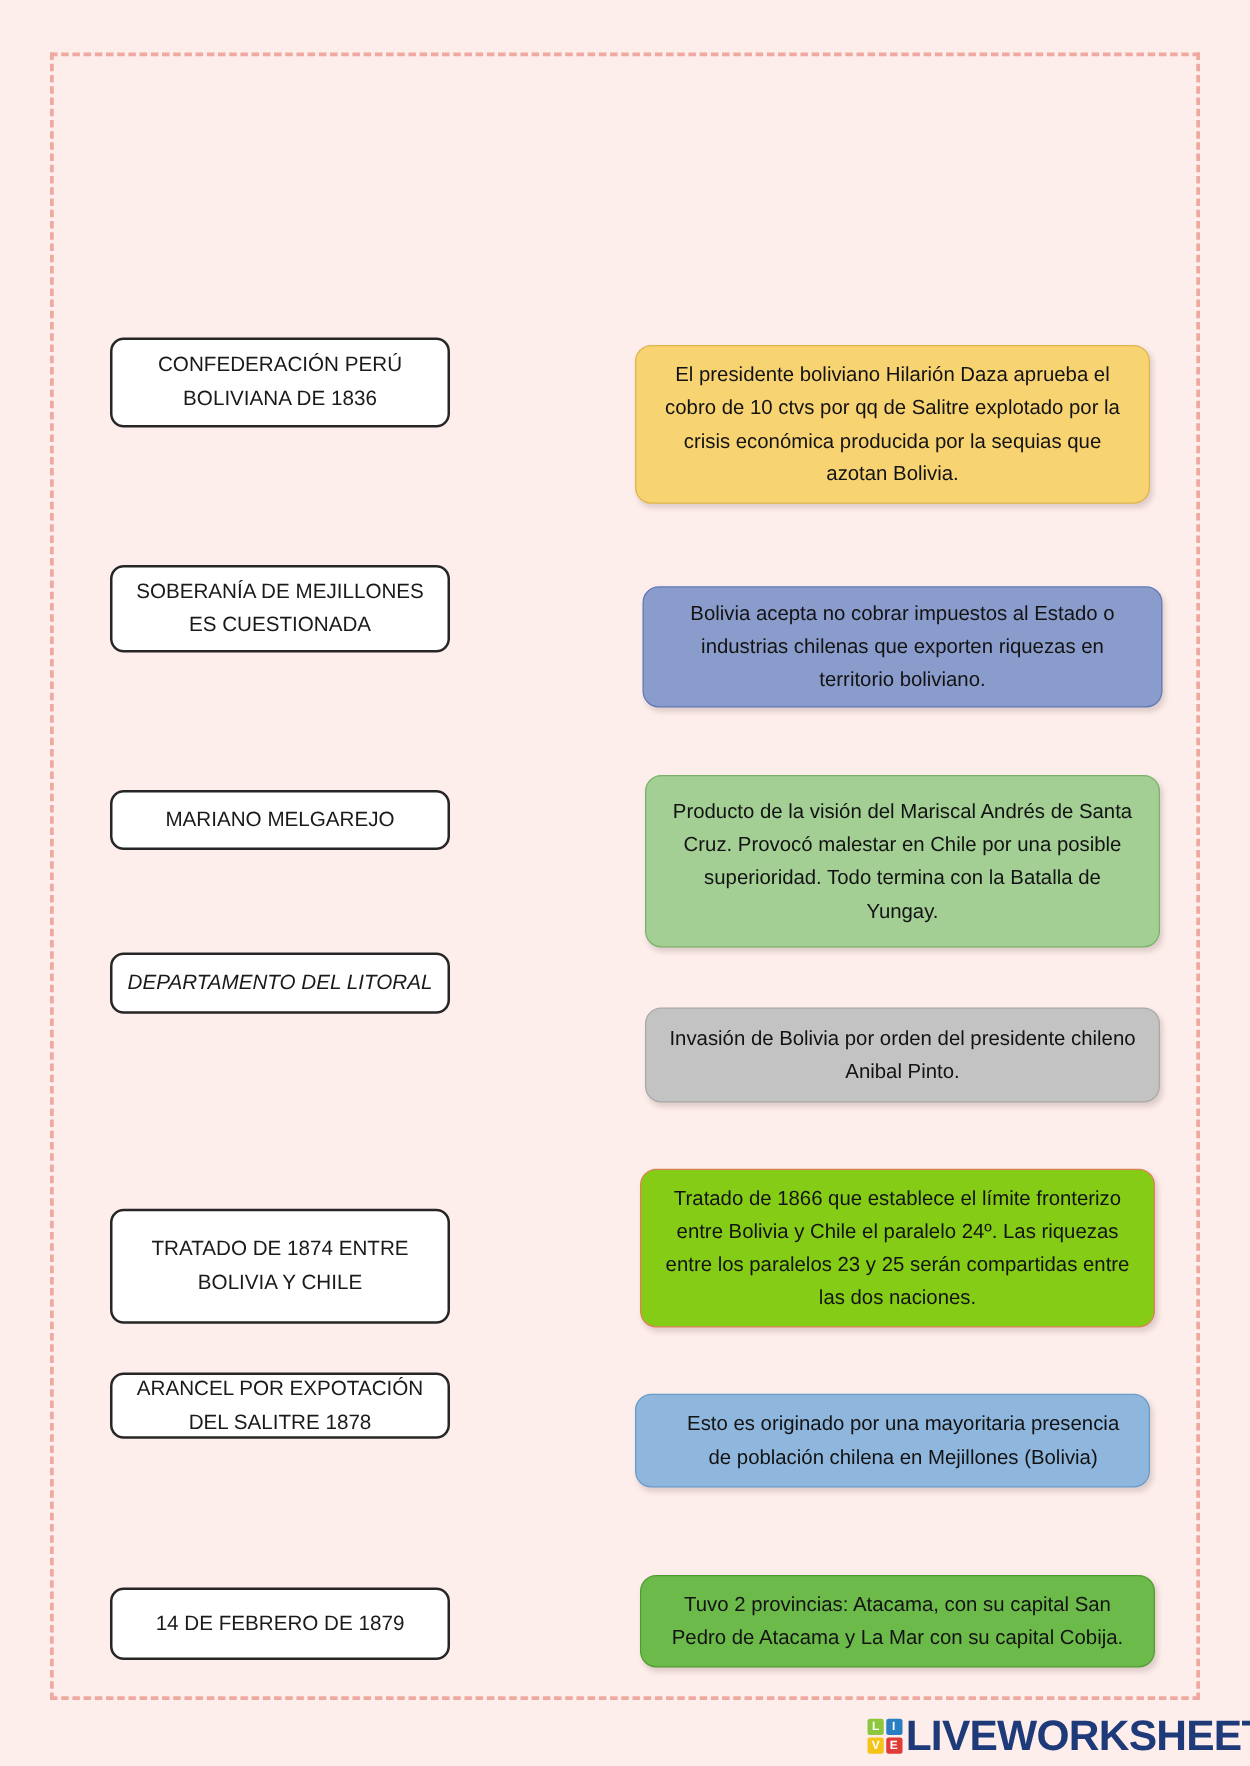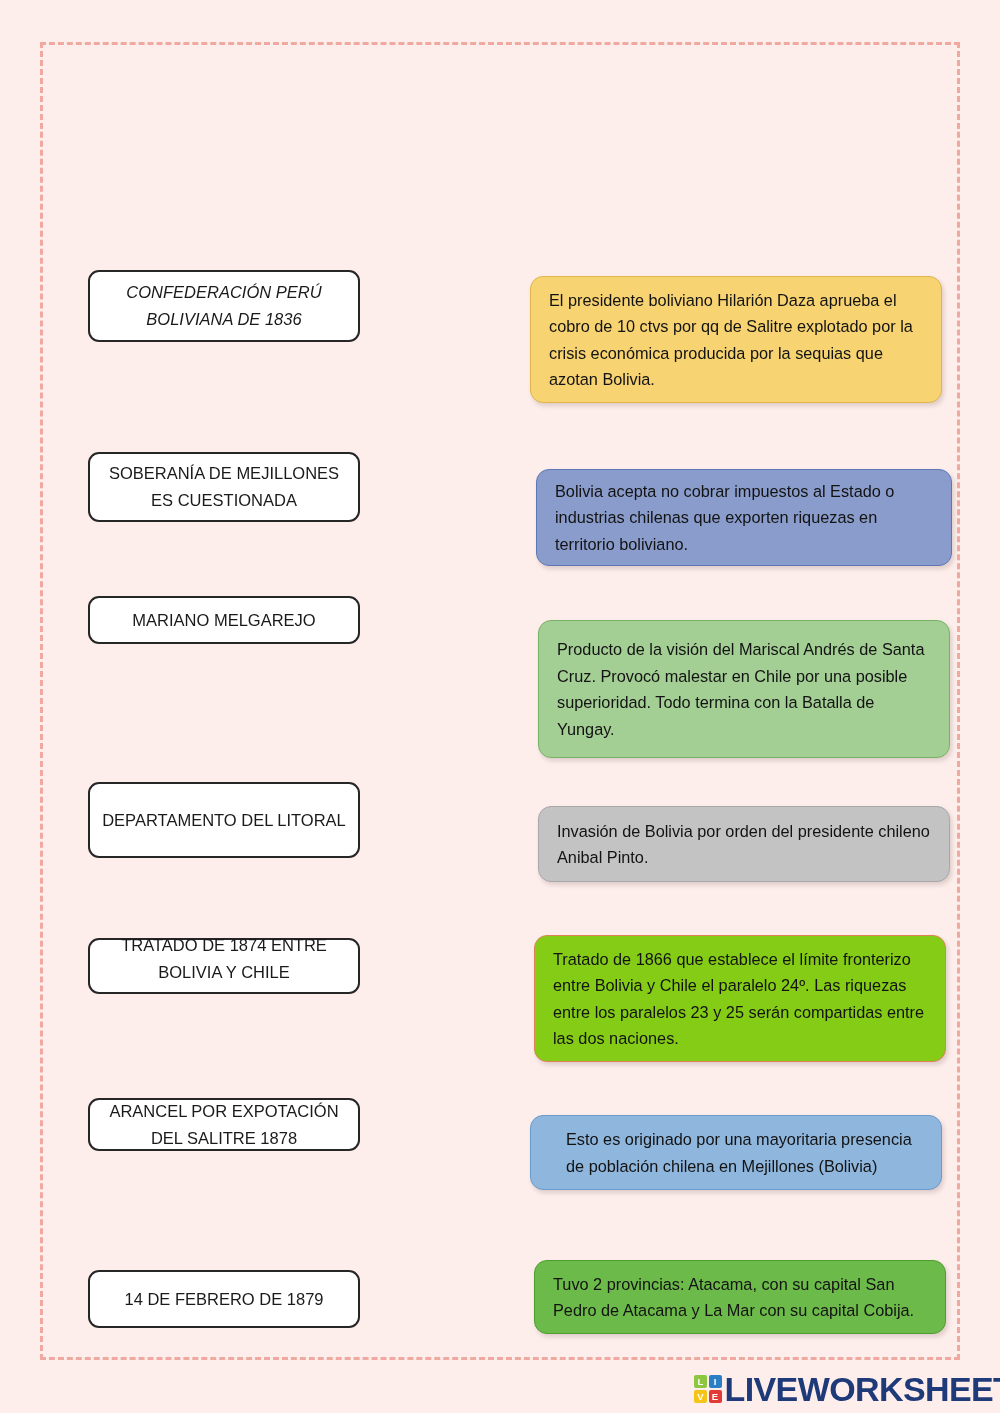--- a/index.html
+++ b/index.html
@@ -96,26 +96,26 @@
     margin-bottom: 0;
   }
 
   
   .def-box {
     border-radius: 13px;
     box-sizing: border-box;
     display: flex;
     align-items: center;
     justify-content: center;
+    text-align: center;
     font-size: 16.3px;
     line-height: 26.5px;
     color: #131313;
     padding: 9px 18px;
     box-shadow: 2px 3px 4px rgba(120, 90, 85, 0.22);
-    margin-left: 22px;
   }
 
   .def-inner, .term-inner { display: block; width: 100%; }
 
   #footer-logo {
     position: absolute;
     left: 694px;
     top: 1369px;
     display: flex;
     align-items: center;
@@ -152,33 +152,33 @@
 <body>
 
 <div id="page">
 
   <div id="page-border"></div>
 
   <div id="header">
   </div>
 
   <div class="col-left" id="left-col">
-      <div class="term-box" style="position: absolute; top: 0px; height: 72px; width: 272px; font-style: italic;">
+      <div class="term-box" style="position: absolute; top: 0px; height: 72px; width: 272px;">
         <span class="term-inner">CONFEDERACIÓN PERÚ BOLIVIANA DE 1836</span>
       </div>
       <div class="term-box" style="position: absolute; top: 182px; height: 70px; width: 272px;">
         <span class="term-inner">SOBERANÍA DE MEJILLONES ES CUESTIONADA</span>
       </div>
-      <div class="term-box" style="position: absolute; top: 326px; height: 48px; width: 272px;">
+      <div class="term-box" style="position: absolute; top: 362px; height: 48px; width: 272px;">
         <span class="term-inner">MARIANO MELGAREJO</span>
       </div>
-      <div class="term-box" style="position: absolute; top: 512px; height: 76px; width: 272px;">
+      <div class="term-box" style="position: absolute; top: 492px; height: 49px; width: 272px; font-style: italic;">
         <span class="term-inner">DEPARTAMENTO DEL LITORAL</span>
       </div>
-      <div class="term-box" style="position: absolute; top: 668px; height: 56px; width: 272px; align-items: flex-end;">
+      <div class="term-box" style="position: absolute; top: 697px; height: 92px; width: 272px;">
         <span class="term-inner">TRATADO DE 1874 ENTRE BOLIVIA Y CHILE</span>
       </div>
       <div class="term-box" style="position: absolute; top: 828px; height: 53px; width: 272px;">
         <span class="term-inner">ARANCEL POR EXPOTACIÓN DEL SALITRE 1878</span>
       </div>
       <div class="term-box" style="position: absolute; top: 1000px; height: 58px; width: 272px;">
         <span class="term-inner">14 DE FEBRERO DE 1879</span>
       </div>
     </div>
   <div class="col-right" id="right-col">

